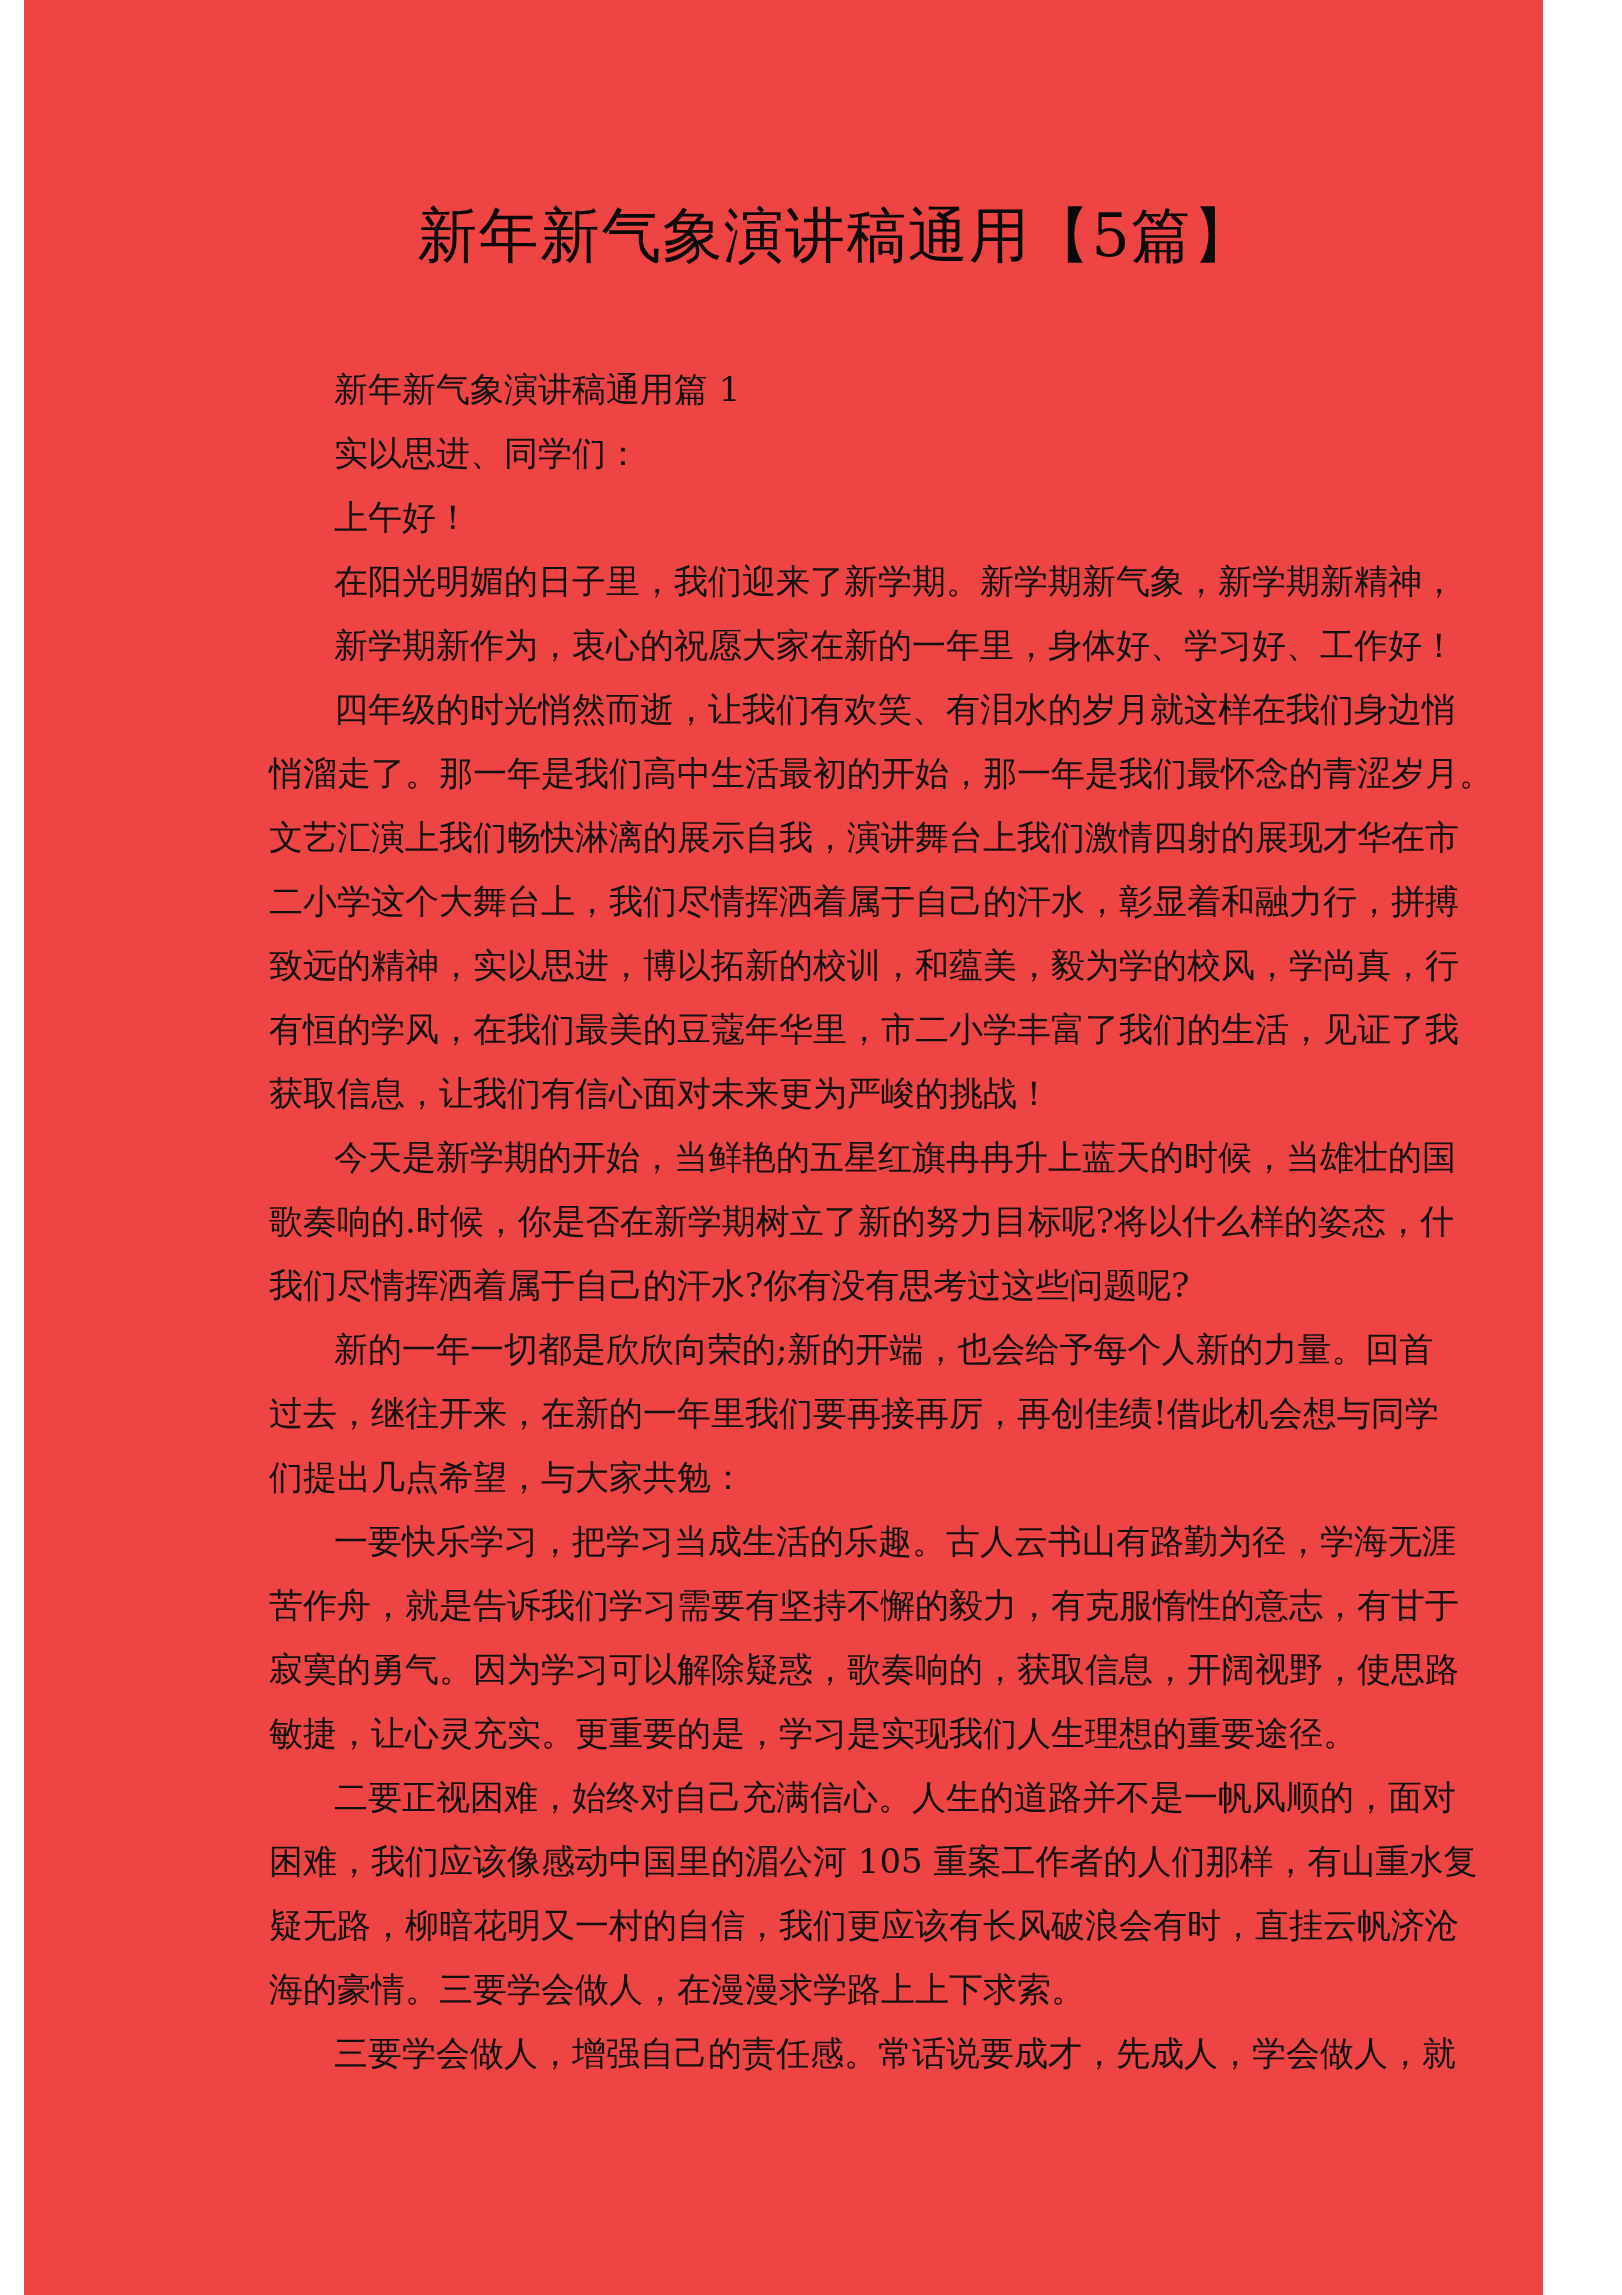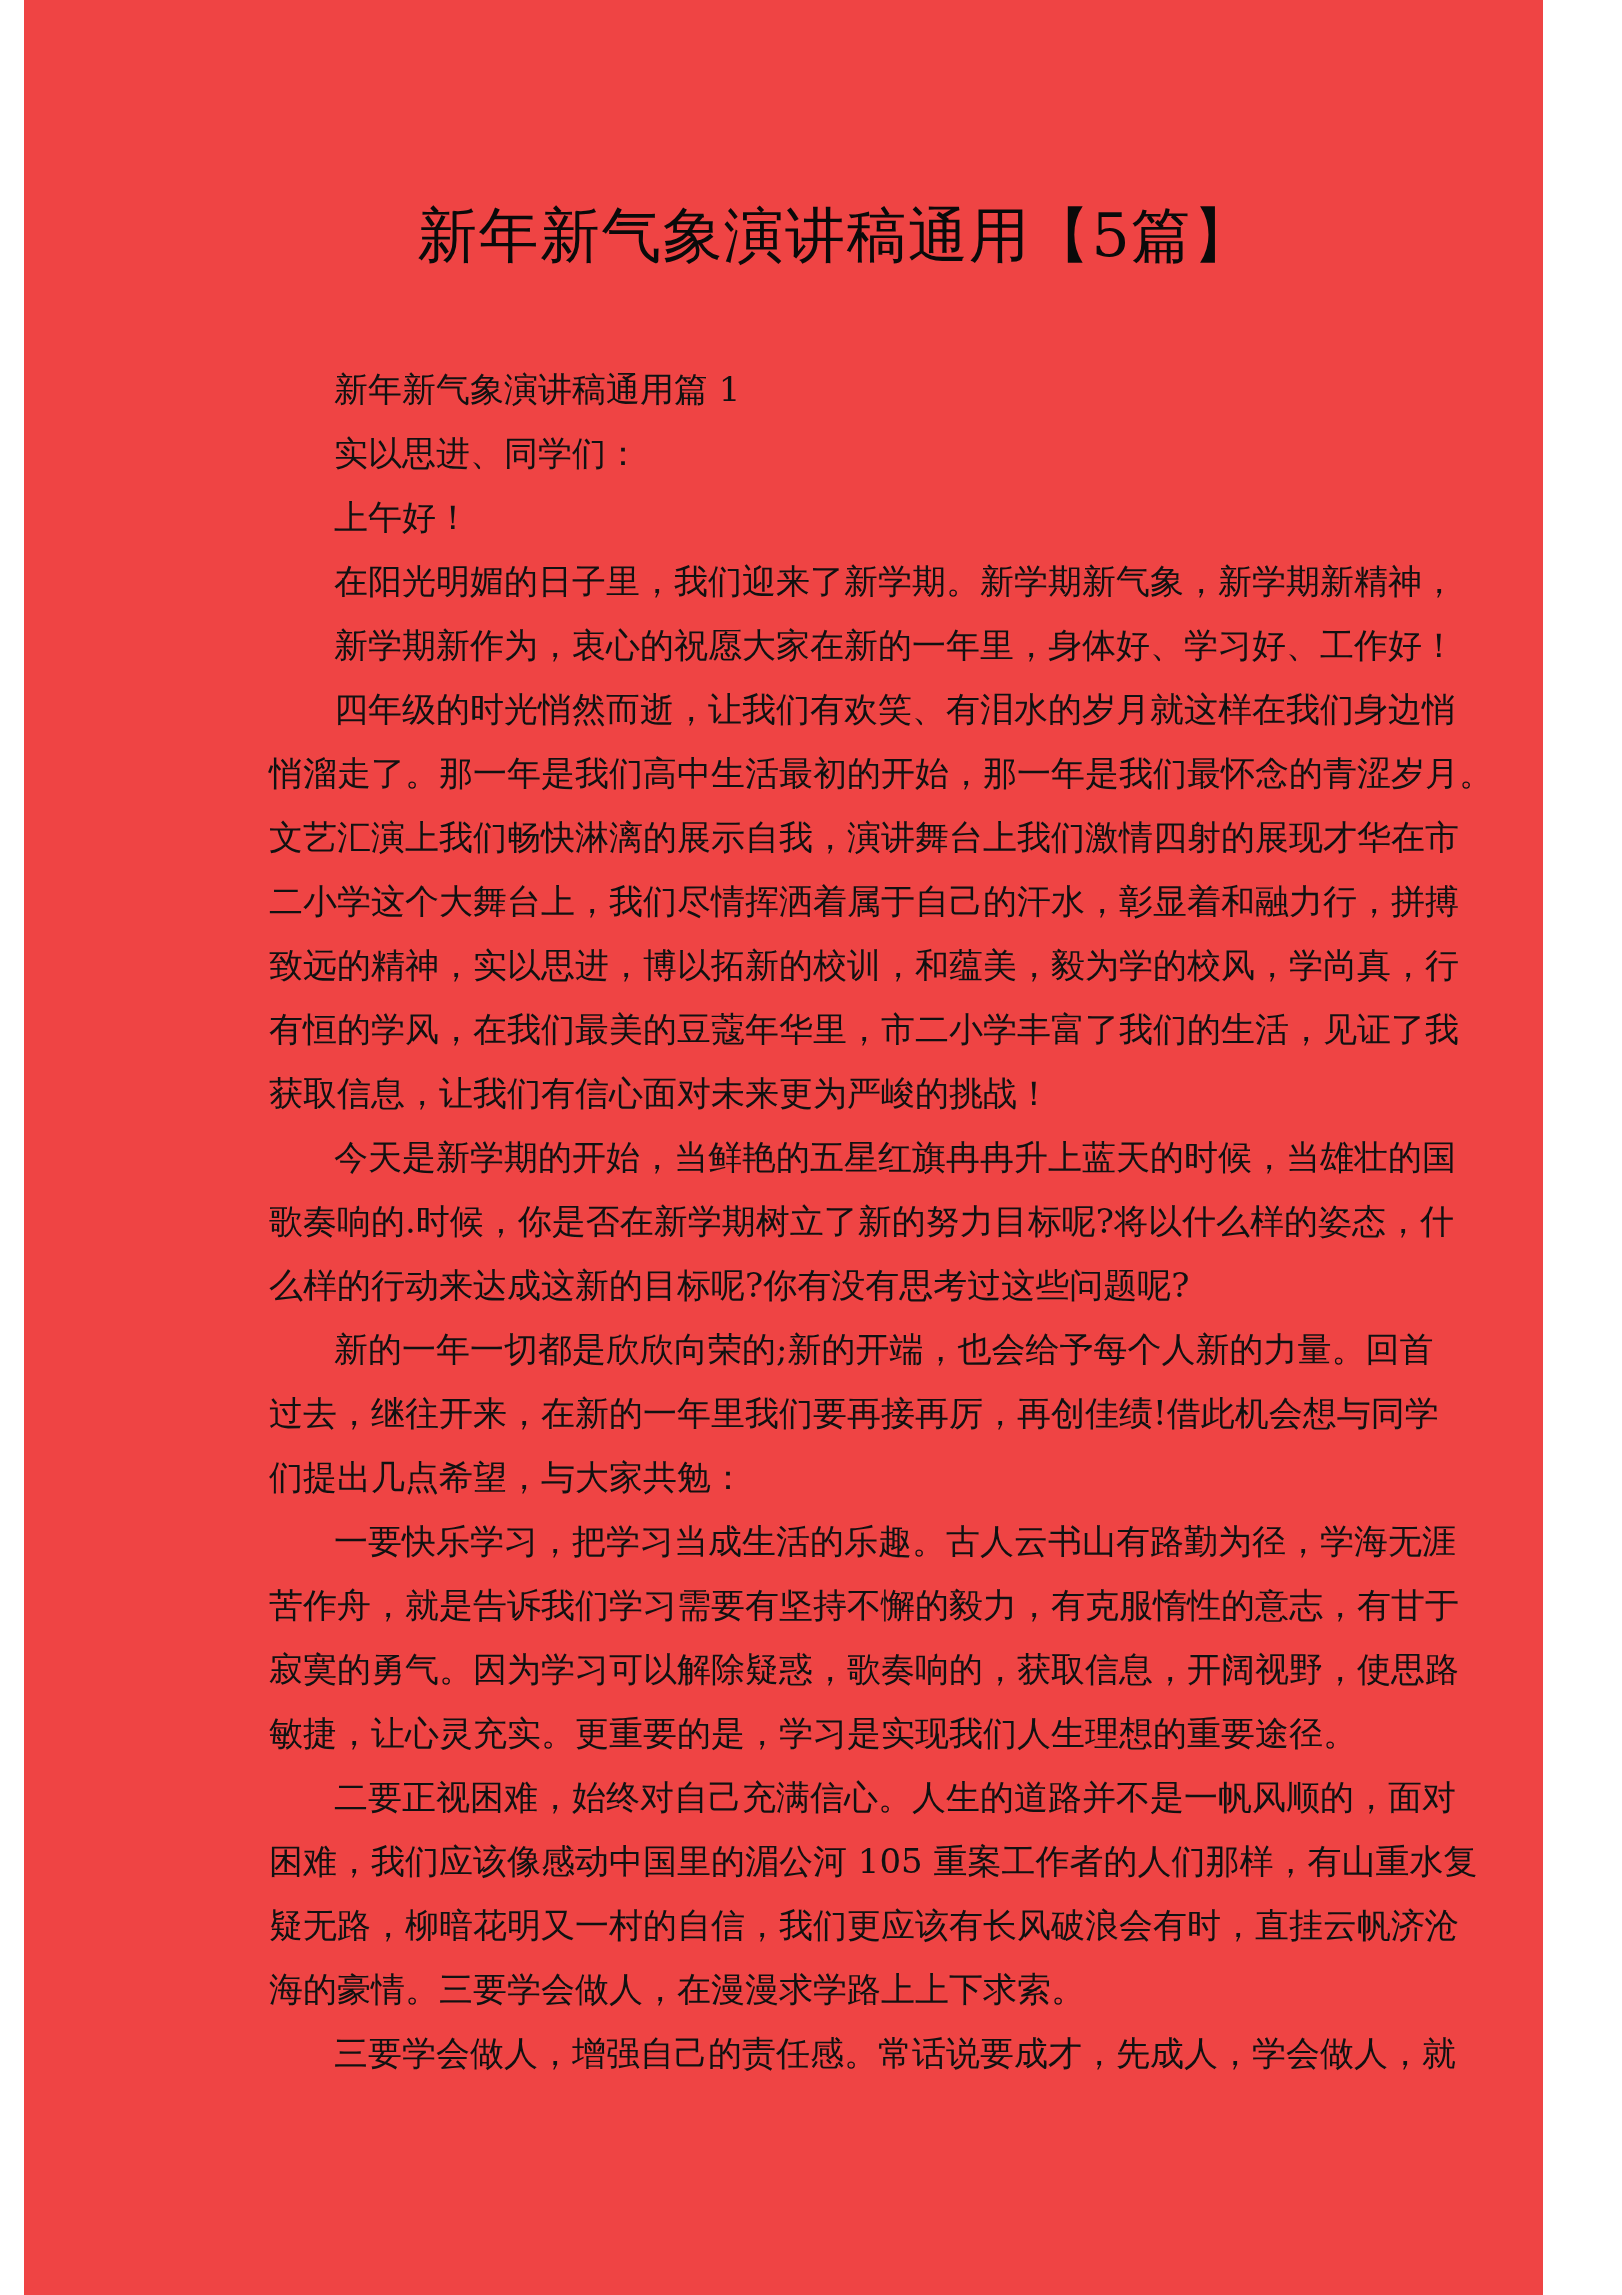--- a/index.html
+++ b/index.html
@@ -74,21 +74,21 @@
     <span class="line indent last">新学期新作为，衷心的祝愿大家在新的一年里，身体好、学习好、工作好！</span>
     <span class="line indent">四年级的时光悄然而逝，让我们有欢笑、有泪水的岁月就这样在我们身边悄</span>
     <span class="line">悄溜走了。那一年是我们高中生活最初的开始，那一年是我们最怀念的青涩岁月。</span>
     <span class="line">文艺汇演上我们畅快淋漓的展示自我，演讲舞台上我们激情四射的展现才华在市</span>
     <span class="line">二小学这个大舞台上，我们尽情挥洒着属于自己的汗水，彰显着和融力行，拼搏</span>
     <span class="line">致远的精神，实以思进，博以拓新的校训，和蕴美，毅为学的校风，学尚真，行</span>
     <span class="line">有恒的学风，在我们最美的豆蔻年华里，市二小学丰富了我们的生活，见证了我</span>
     <span class="line last">获取信息，让我们有信心面对未来更为严峻的挑战！</span>
     <span class="line indent">今天是新学期的开始，当鲜艳的五星红旗冉冉升上蓝天的时候，当雄壮的国</span>
     <span class="line">歌奏响的.时候，你是否在新学期树立了新的努力目标呢?将以什么样的姿态，什</span>
-    <span class="line last">么样的行动来达成这新的目标呢?你有没有思考过这些问题呢?</span>
+    <span class="line last">我们尽情挥洒着属于自己的汗水?你有没有思考过这些问题呢?</span>
     <span class="line indent">新的一年一切都是欣欣向荣的;新的开端，也会给予每个人新的力量。回首</span>
     <span class="line">过去，继往开来，在新的一年里我们要再接再厉，再创佳绩!借此机会想与同学</span>
     <span class="line last">们提出几点希望，与大家共勉：</span>
     <span class="line indent">一要快乐学习，把学习当成生活的乐趣。古人云书山有路勤为径，学海无涯</span>
     <span class="line">苦作舟，就是告诉我们学习需要有坚持不懈的毅力，有克服惰性的意志，有甘于</span>
     <span class="line">寂寞的勇气。因为学习可以解除疑惑，歌奏响的，获取信息，开阔视野，使思路</span>
     <span class="line last">敏捷，让心灵充实。更重要的是，学习是实现我们人生理想的重要途径。</span>
     <span class="line indent">二要正视困难，始终对自己充满信心。人生的道路并不是一帆风顺的，面对</span>
     <span class="line">困难，我们应该像感动中国里的湄公河 105 重案工作者的人们那样，有山重水复</span>
     <span class="line">疑无路，柳暗花明又一村的自信，我们更应该有长风破浪会有时，直挂云帆济沧</span>

